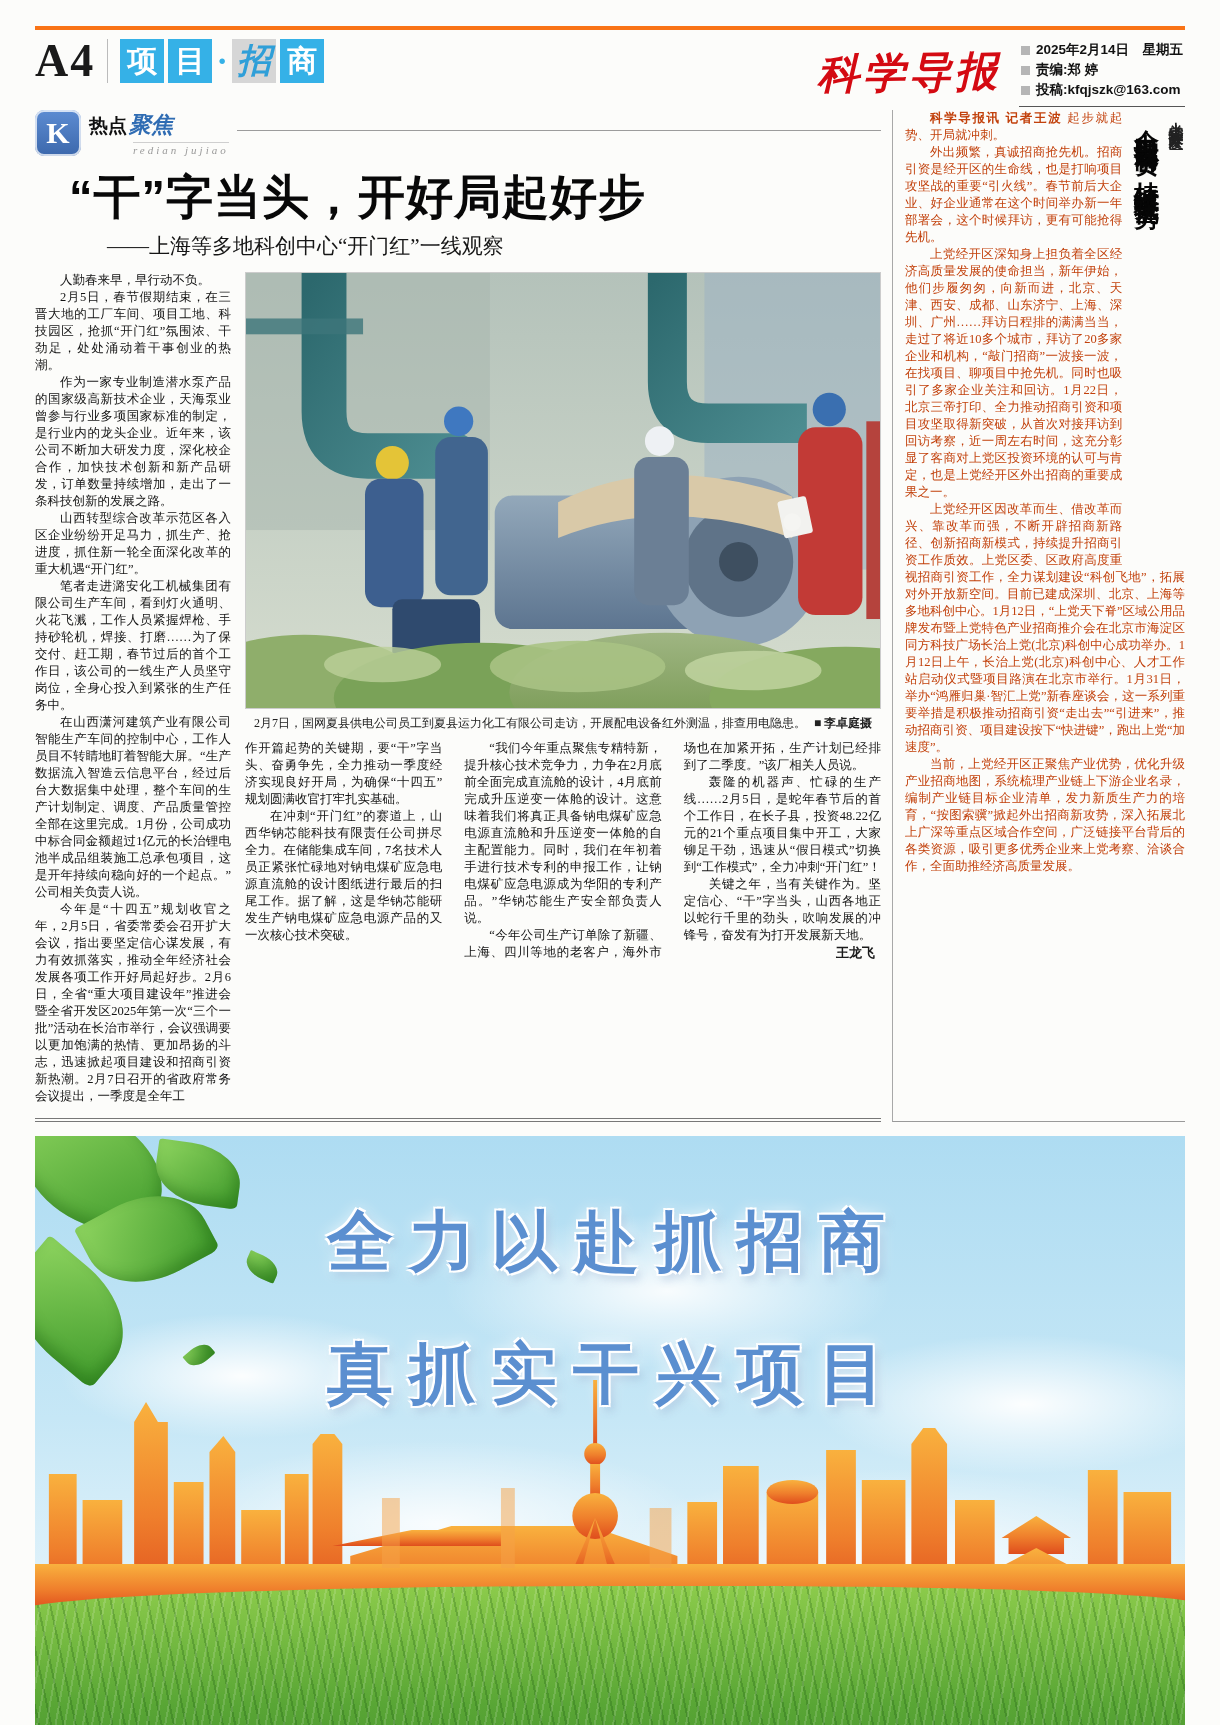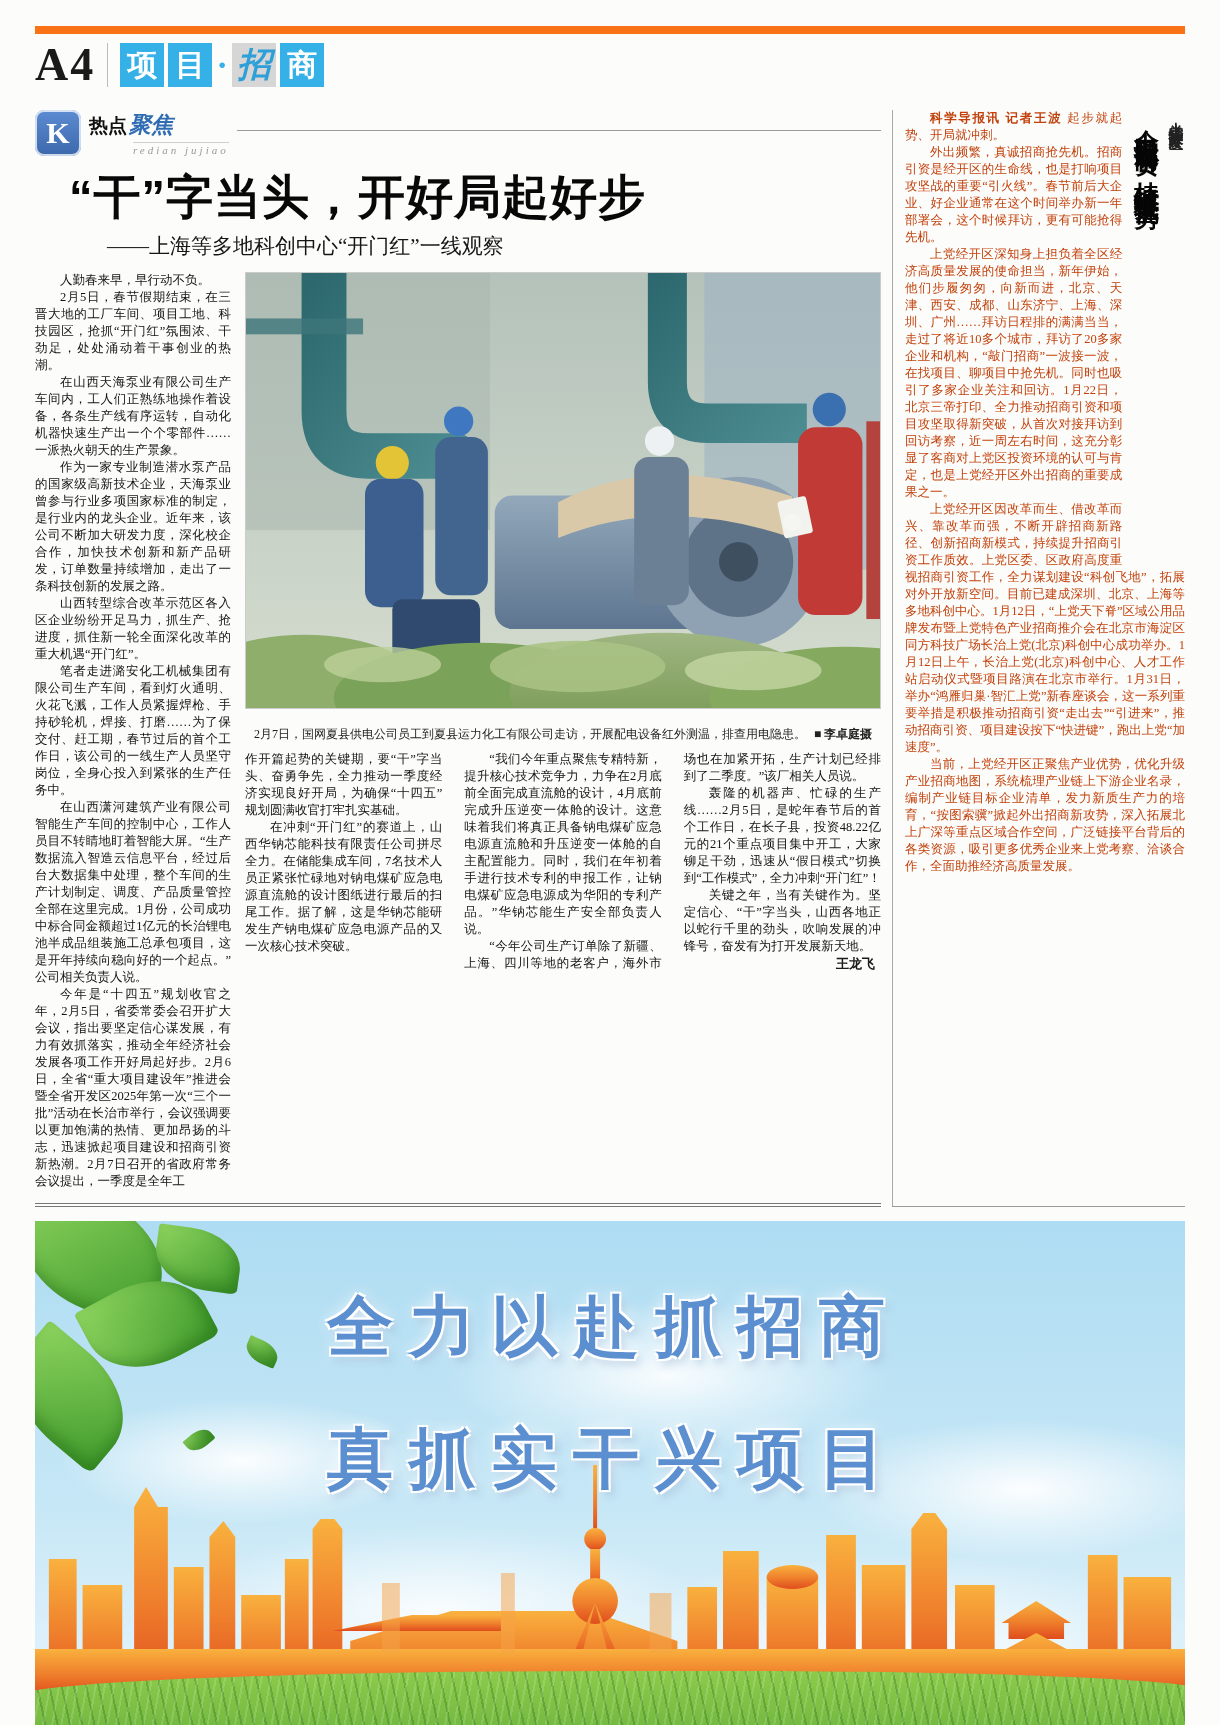--- a/index.html
+++ b/index.html
@@ -1,21 +1,21 @@
 <!DOCTYPE html>
 <html lang="zh"><head>
 <meta charset="utf-8">
 <style>
   * { margin:0; padding:0; box-sizing:border-box; }
   html,body { background:#e9e9e6; }
   body { width:1220px; font-family:"Liberation Serif","DejaVu Serif",serif; color:#1a1a1a; }
   .page { width:1220px; height:1725px; background:#fcfcfa; padding:26px 35px 0 35px; overflow:hidden; }
 
   
-  .hdr { border-top:8px solid #f97316; padding-top:8px; display:flex; align-items:flex-start; justify-content:space-between; height:74px; }
+  .hdr { border-top:4px solid #f97316; padding-top:8px; display:flex; align-items:flex-start; justify-content:space-between; height:74px; }
   .hdr-left { display:flex; align-items:center; gap:12px; }
   .page-no { font-family:"Liberation Serif",serif; font-size:46px; font-weight:bold; letter-spacing:2px; line-height:1; }
   .hdr-div { width:1px; height:44px; background:#bbb; }
   .tiles { display:flex; align-items:center; gap:4px; }
   .tile { width:44px; height:44px; background:#35b1e7; color:#fff; font-family:"Liberation Sans",sans-serif; font-weight:bold; font-size:30px; display:flex; align-items:center; justify-content:center; }
   .tile.alt { background:#d6d6d6; color:#2f9fd8; font-family:"Liberation Serif",serif; font-style:italic; font-size:34px; }
   .tile-dot { color:#35b1e7; font-size:34px; font-weight:bold; width:12px; text-align:center; }
   .hdr-right { display:flex; align-items:center; gap:18px; }
   .masthead { font-family:"Liberation Serif",serif; font-style:italic; font-weight:bold; font-size:42px; color:#d40a12; letter-spacing:4px; transform:rotate(-1deg); line-height:1; }
   .pubinfo { border-bottom:1px solid #555; padding:2px 2px 6px 2px; font-family:"Liberation Sans",sans-serif; font-size:13.5px; font-weight:bold; color:#111; }
@@ -38,21 +38,21 @@
   .main-title { font-family:"Liberation Sans","DejaVu Sans",sans-serif; font-weight:900; font-size:47px; letter-spacing:1px; color:#080808; margin:8px 0 8px 34px; line-height:1.15; }
   .sub-title { font-size:21px; color:#151515; margin-left:72px; margin-bottom:12px; font-family:"Liberation Serif",serif; }
 
   .body-row { display:flex; gap:14px; }
   .col1 { width:196px; flex:0 0 auto; }
   .btxt p { font-size:12.5px; line-height:17px; text-align:justify; text-indent:2em; color:#141414; }
   .btxt p.noindent { text-indent:0; }
   .photo-side { flex:1; min-width:0; }
   .photo { height:437px; border:1px solid #ccc; overflow:hidden; }
   .photo svg { display:block; width:100%; height:100%; }
-  .caption { display:flex; justify-content:center; gap:8px; margin-top:17px; font-size:12px; color:#222; line-height:16px; }
+  .caption { display:flex; justify-content:center; gap:8px; margin-top:6px; font-size:12px; color:#222; line-height:16px; }
   .caption .credit { white-space:nowrap; font-weight:bold; }
   .cols3 { margin-top:9px; column-count:3; column-gap:22px; }
   .author { text-align:right; font-weight:bold; font-size:13px; padding-right:6px; }
   .double-rule { margin-top:13px; height:4px; border-top:1px solid #777; border-bottom:1px solid #777; }
 
   
   .v-head { float:right; margin-left:10px; margin-bottom:6px; display:flex; align-items:flex-start; }
   .v-main { writing-mode:vertical-rl; font-family:"Liberation Sans",sans-serif; font-weight:900; font-size:25px; letter-spacing:3px; color:#060606; height:446px; line-height:1.15; }
   .v-unit { writing-mode:vertical-rl; font-family:"Liberation Sans",sans-serif; font-weight:bold; font-size:14.5px; letter-spacing:2px; color:#222; margin-left:5px; }
   .right-art p { font-size:12.5px; line-height:17px; text-align:justify; text-indent:2em; color:#c2410c; }
@@ -91,20 +91,37 @@
       <div class="page-no">A4</div>
       <div class="hdr-div"></div>
       <div class="tiles">
         <div class="tile">项</div>
         <div class="tile">目</div>
         <div class="tile-dot">·</div>
         <div class="tile alt">招</div>
         <div class="tile">商</div>
       </div>
     </div>
+    <div class="hdr-right">
+      <div class="masthead">科学导报</div>
+      <div class="pubinfo">
+        <div>
+            <span class="sq"></span>
+            <span>2025年2月14日　星期五</span>
+          </div>
+        <div>
+            <span class="sq"></span>
+            <span>责编:郑  婷</span>
+          </div>
+        <div>
+            <span class="sq"></span>
+            <span>投稿:kfqjszk@163.com</span>
+          </div>
+      </div>
+    </div>
   </div>
 
   <div class="content">
 
     <div class="left-art btxt">
       <div class="badge-row">
         <div class="badge-k">K</div>
         <div class="badge-txt">
           <div>
             <span class="t1">热点</span><span class="t2">聚焦</span>
@@ -114,21 +131,20 @@
         <div class="badge-line"></div>
       </div>
 
       <h1 class="main-title">“干”字当头，开好局起好步</h1>
       <div class="sub-title">——上海等多地科创中心“开门红”一线观察</div>
 
       <div class="body-row">
         <div class="col1">
           <p>人勤春来早，早行动不负。</p>
           <p>2月5日，春节假期结束，在三晋大地的工厂车间、项目工地、科技园区，抢抓“开门红”氛围浓、干劲足，处处涌动着干事创业的热潮。</p>
-          <p>在山西天海泵业有限公司生产车间内，工人们正熟练地操作着设备，各条生产线有序运转，自动化机器快速生产出一个个零部件……一派热火朝天的生产景象。</p>
           <p>作为一家专业制造潜水泵产品的国家级高新技术企业，天海泵业曾参与行业多项国家标准的制定，是行业内的龙头企业。近年来，该公司不断加大研发力度，深化校企合作，加快技术创新和新产品研发，订单数量持续增加，走出了一条科技创新的发展之路。</p>
           <p>山西转型综合改革示范区各入区企业纷纷开足马力，抓生产、抢进度，抓住新一轮全面深化改革的重大机遇“开门红”。</p>
           <p>笔者走进潞安化工机械集团有限公司生产车间，看到灯火通明、火花飞溅，工作人员紧握焊枪、手持砂轮机，焊接、打磨……为了保交付、赶工期，春节过后的首个工作日，该公司的一线生产人员坚守岗位，全身心投入到紧张的生产任务中。</p>
           <p>在山西潇河建筑产业有限公司智能生产车间的控制中心，工作人员目不转睛地盯着智能大屏。“生产数据流入智造云信息平台，经过后台大数据集中处理，整个车间的生产计划制定、调度、产品质量管控全部在这里完成。1月份，公司成功中标合同金额超过1亿元的长治锂电池半成品组装施工总承包项目，这是开年持续向稳向好的一个起点。”公司相关负责人说。</p>
           <p>今年是“十四五”规划收官之年，2月5日，省委常委会召开扩大会议，指出要坚定信心谋发展，有力有效抓落实，推动全年经济社会发展各项工作开好局起好步。2月6日，全省“重大项目建设年”推进会暨全省开发区2025年第一次“三个一批”活动在长治市举行，会议强调要以更加饱满的热情、更加昂扬的斗志，迅速掀起项目建设和招商引资新热潮。2月7日召开的省政府常务会议提出，一季度是全年工</p>
         </div>
 
         <div class="photo-side">
           <div class="photo">
             <svg viewBox="0 0 650 440" preserveAspectRatio="none">

